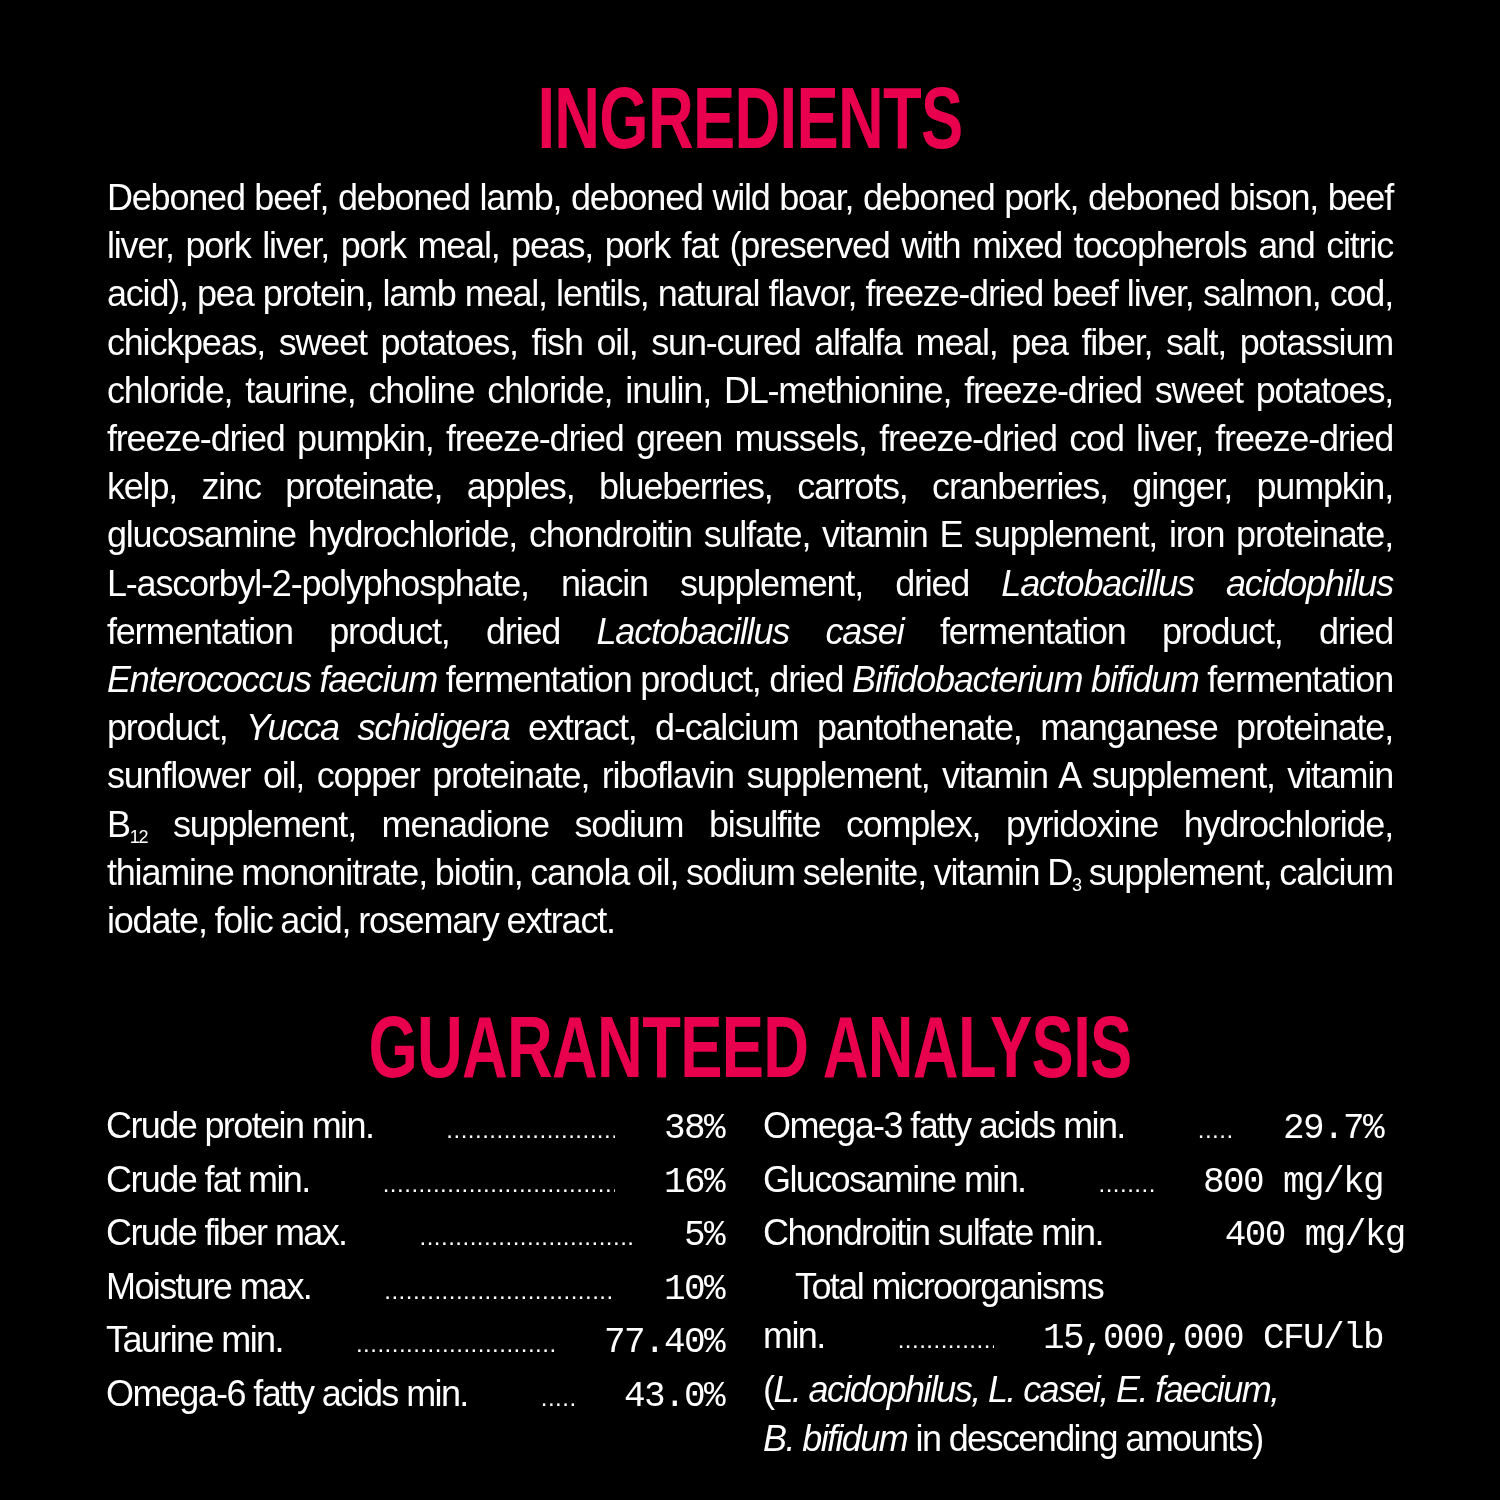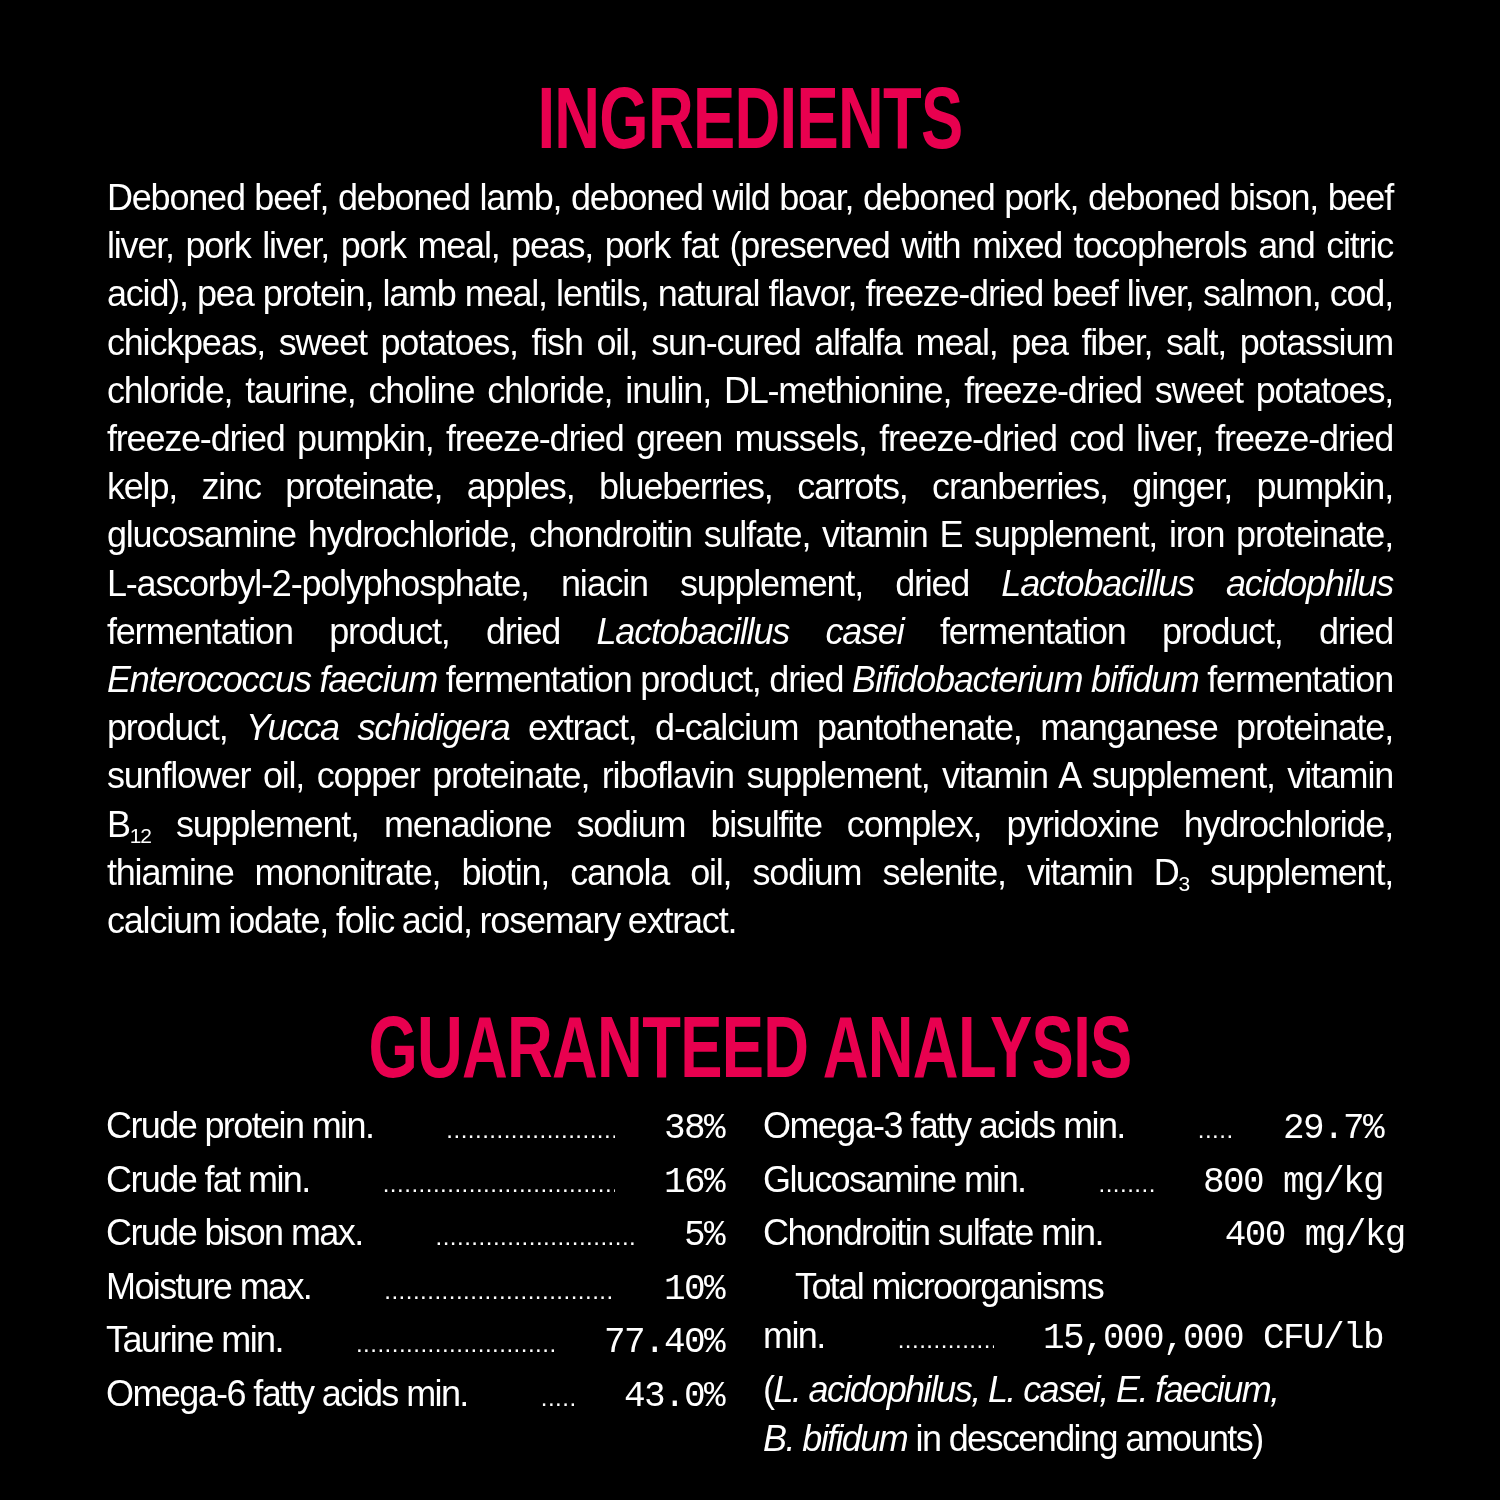--- a/index.html
+++ b/index.html
@@ -40,21 +40,21 @@
       width: 1286px;
       font-size: 36px;
       line-height: 48.2px;
       text-align: justify;
       letter-spacing: -1.2px;
       word-spacing: -1px;
       margin: 0;
     }
     .ingredients em { font-style: italic; }
     .ingredients sub {
-      font-size: 21px;
+      font-size: 18px;
       vertical-align: -6px;
       line-height: 0;
     }
 
     .analysis-col {
       position: absolute;
       top: 1101px;
       font-size: 36px;
       line-height: 49.5px;
       letter-spacing: -1.6px;
@@ -98,21 +98,21 @@
       <span class="label">Crude protein min.</span>
       <span class="leader"></span>
       <span class="value">38%</span>
     </div>
     <div class="row">
       <span class="label">Crude fat min.</span>
       <span class="leader"></span>
       <span class="value">16%</span>
     </div>
     <div class="row">
-      <span class="label">Crude bison max.</span>
+      <span class="label">Crude fiber max.</span>
       <span class="leader"></span>
       <span class="value">5%</span>
     </div>
     <div class="row">
       <span class="label">Moisture max.</span>
       <span class="leader"></span>
       <span class="value">10%</span>
     </div>
     <div class="row">
       <span class="label">Taurine min.</span>

